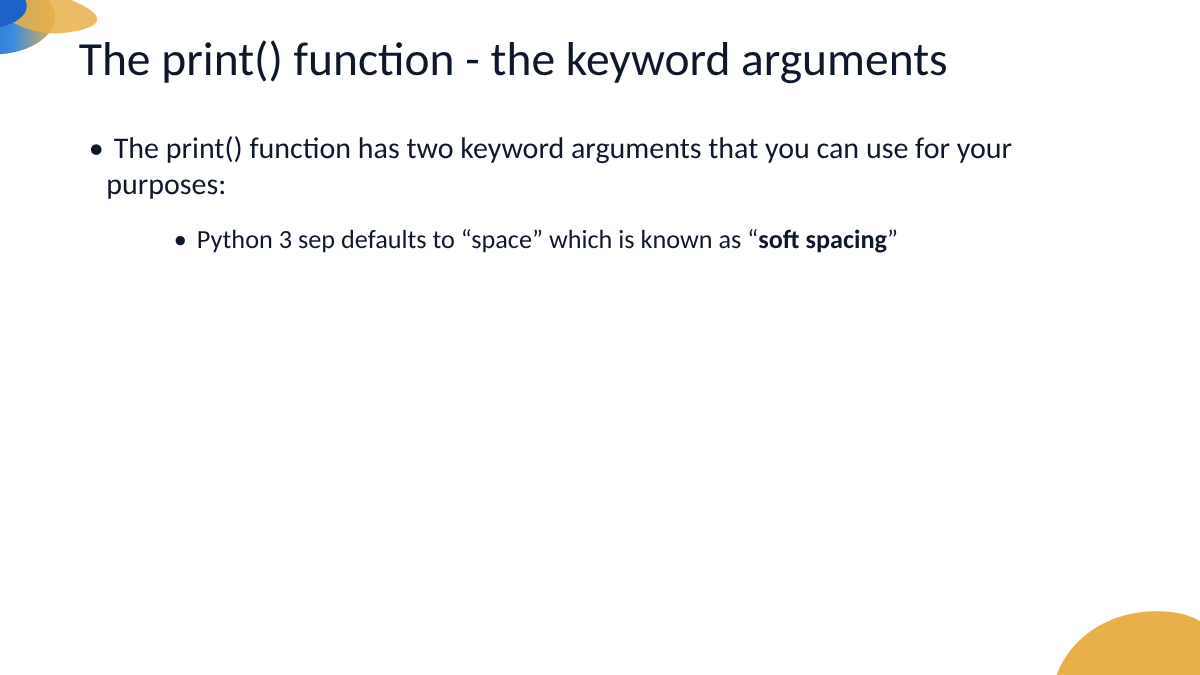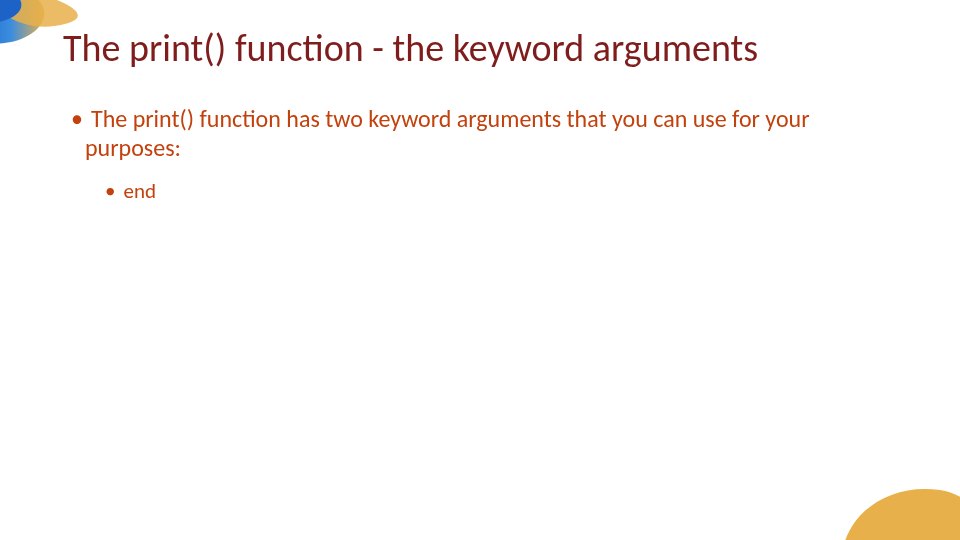--- a/index.html
+++ b/index.html
@@ -13,31 +13,31 @@
   
   .blob { position: absolute; right: -40px; bottom: -60px; width: 210px; height: 160px; }
   .blob svg { display: block; }
 
   .title {
     position: absolute;
     left: 63px;
     top: 28px;
     font-size: 38px;
     font-weight: 400;
-    color: #7f1d1d;
+    color: #0f172a;
     letter-spacing: 0;
     line-height: 1.1;
   }
 
   .body-area {
     position: absolute;
     left: 63px;
     top: 104px;
     width: 840px;
-    color: #c2410c;
+    color: #0f172a;
   }
 
   
   .lvl1 { font-size: 24px; line-height: 1.22; margin-left: 22px; text-indent: -14px; margin-bottom: 16px; }
   .lvl1::before { content: "•"; margin-right: 8px; }
 
   .lvl2 { font-size: 21px; line-height: 1.22; margin-left: 56px; text-indent: -14px; margin-bottom: 2px; }
   .lvl2::before { content: "•"; margin-right: 8px; }
 
   .lvl3 { font-size: 21px; line-height: 1.22; margin-left: 90px; text-indent: -14px; margin-bottom: 2px; }
@@ -71,18 +71,18 @@
       <path d="M60 160 C30 100 80 40 150 50 C200 58 220 120 215 170 L60 170 Z" fill="#e8b04a"></path>
     </svg>
   </div>
 
   <div class="title">The print() function - the keyword arguments</div>
 
   <div class="body-area">
 
     <div class="lvl1">The print() function has two keyword arguments that you can use for your purposes:</div>
 
-    <div class="lvl2">end</div>
 
+    <div class="lvl3"><span>Python 3 sep defaults to “space” which is known as “</span><span class="bold">soft spacing</span><span>”</span></div>
 
   </div>
 
 </div>
 
 </body></html>

